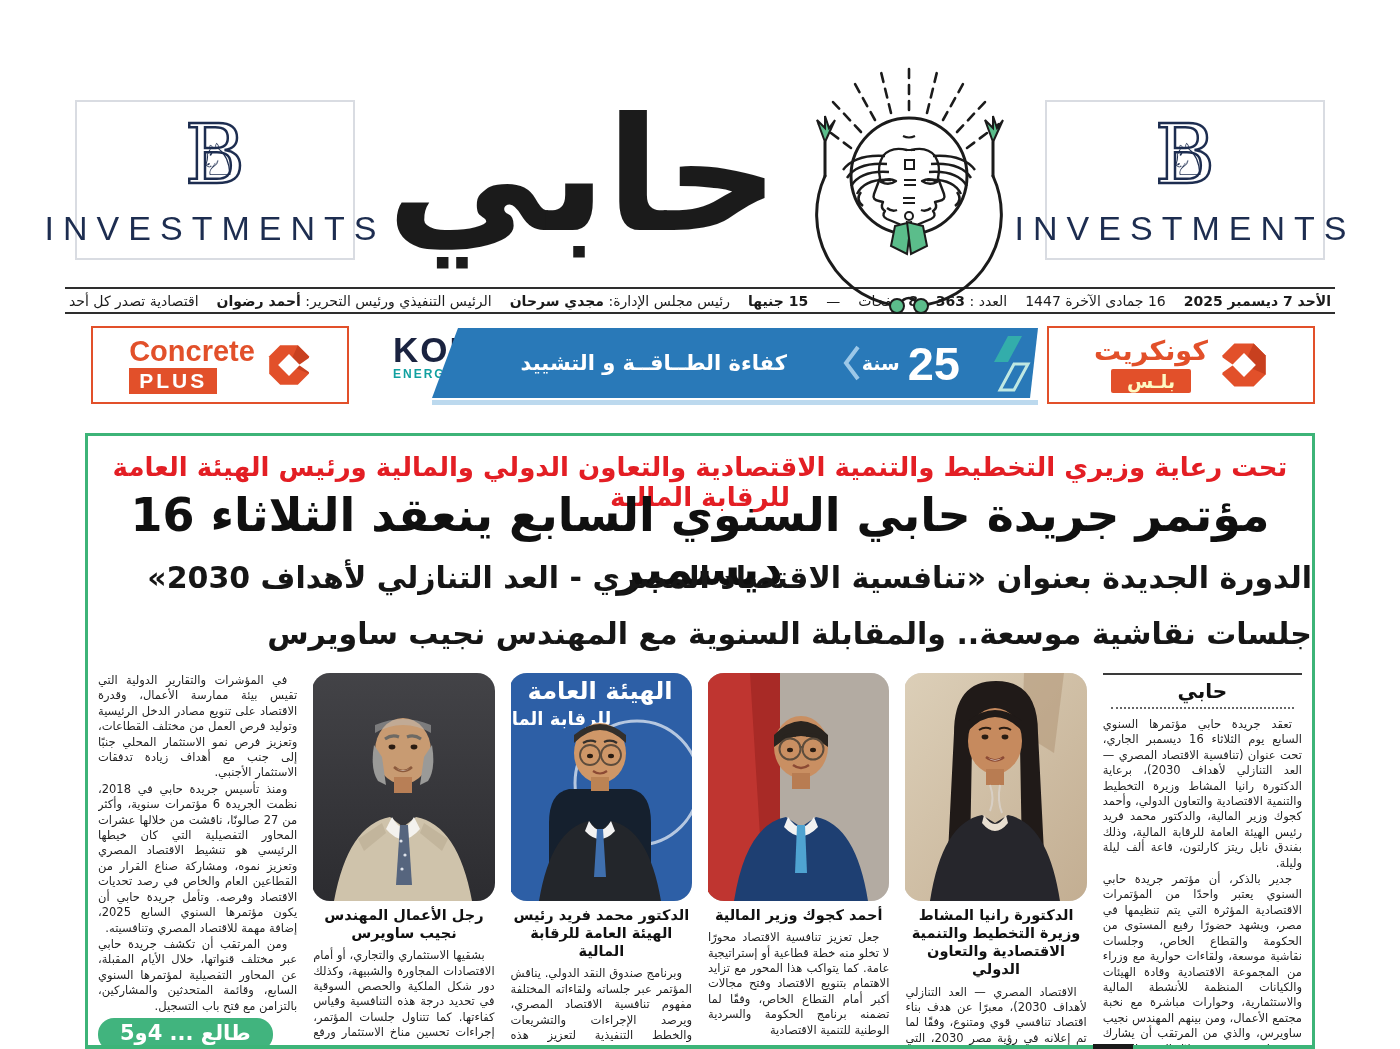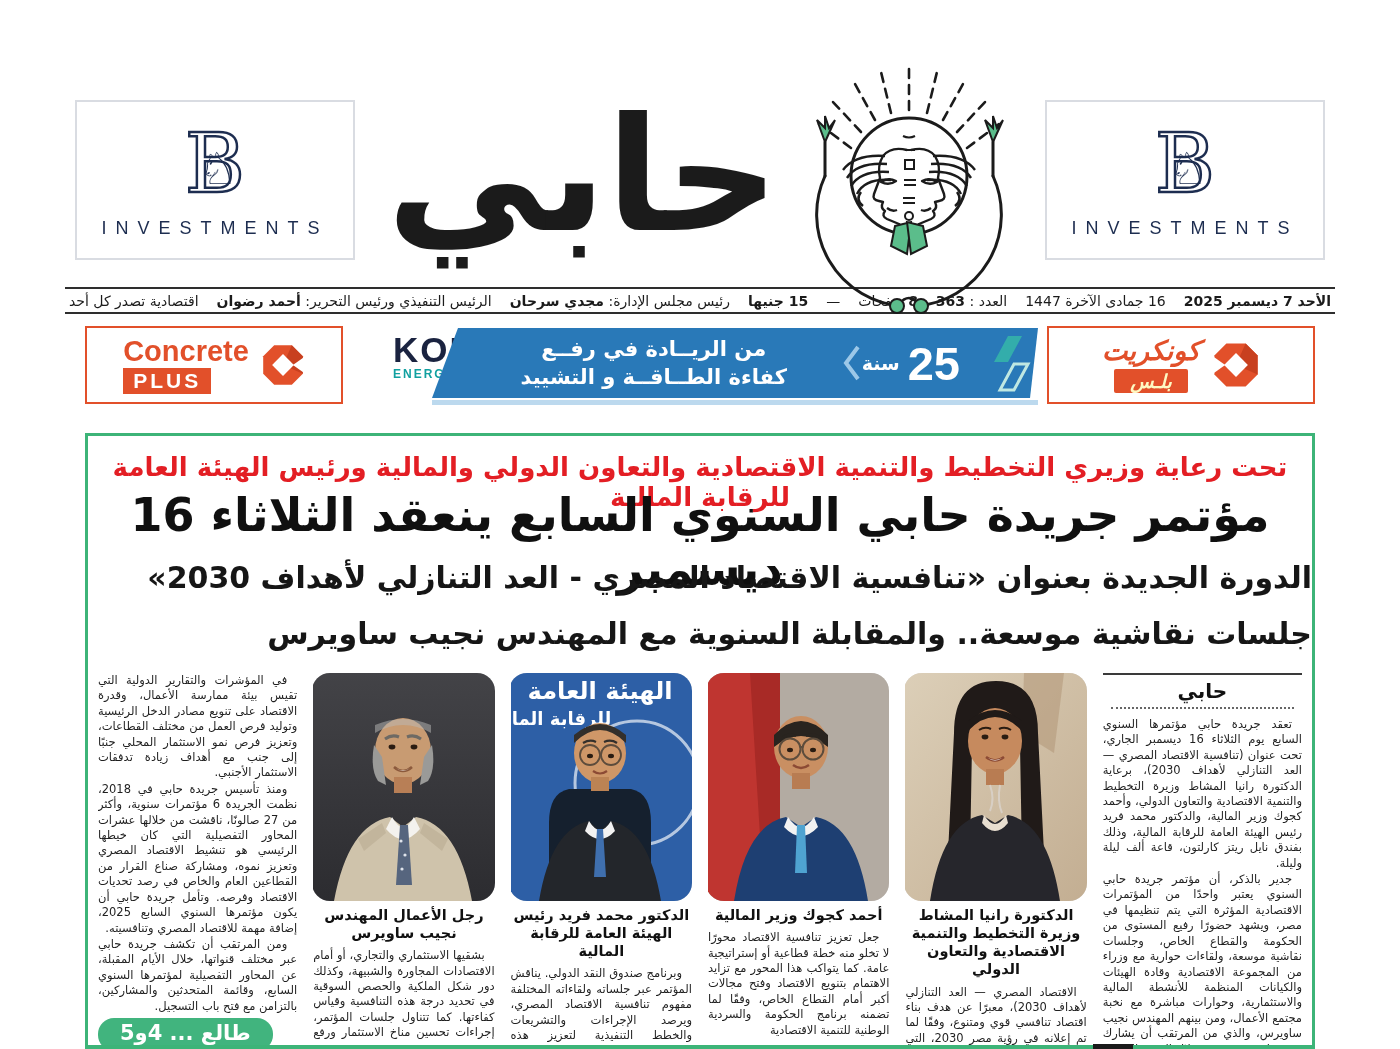--- a/index.html
+++ b/index.html
@@ -5,21 +5,21 @@
   * { margin:0; padding:0; box-sizing:border-box; }
   html,body { width:1400px; height:1049px; background:#fff; overflow:hidden;
     font-family:"DejaVu Sans", sans-serif; }
   .abs { position:absolute; }
   #page { position:relative; width:1400px; height:1049px; background:#fff; }
 
   
   .logo-box { width:280px; height:160px; border:2px solid #d9dce2; background:#fff;
     display:flex; flex-direction:column; align-items:center; justify-content:center; gap:4px; }
   .inv-label { color:#1d2d50; font-family:"Liberation Sans", sans-serif;
-    font-size:18px; letter-spacing:9px; font-weight:500; direction:ltr; }
+    font-size:34px; letter-spacing:9px; font-weight:500; direction:ltr; }
   .hapi-logo { width:400px; text-align:center; font-weight:bold; color:#1b1b1b;
     font-size:158px; line-height:195px; }
 
   
   .infobar { left:65px; top:287px; width:1270px; height:27px;
     border-top:2px solid #2e2e2e; border-bottom:2px solid #2e2e2e;
     display:flex; align-items:center; justify-content:space-between;
     font-size:14px; color:#1b1b1b; padding:0 4px; }
   .infobar b { font-weight:bold; }
   .bar-item { white-space:nowrap; }
@@ -174,21 +174,21 @@
     <span class="bar-item">16 جمادى الآخرة 1447</span>
     <span class="bar-item"><span>العدد : </span><b>363</b></span>
     <span class="bar-item"><b>8</b><span> صفحات</span></span>
     <span class="bar-item">—</span>
     <span class="bar-item"><b>15 جنيها</b></span>
     <span class="bar-item"><span>رئيس مجلس الإدارة: </span><b>مجدي سرحان</b></span>
     <span class="bar-item"><span>الرئيس التنفيذي ورئيس التحرير: </span><b>أحمد رضوان</b></span>
     <span class="bar-item">اقتصادية تصدر كل أحد</span>
   </div>
 
-  <div class="abs ad-box" style="left:85px; top:326px; width:258px;">
+  <div class="abs ad-box" style="left:91px; top:326px; width:258px;">
     <svg width="44" height="44" viewBox="0 0 40 40">
       <path d="M12 2 L28 2 L38 12 L38 28 L28 38 L12 38 L2 28 L2 12 Z" fill="#e2502a"></path>
       <path d="M28 2 L38 12 L38 28 L20 20 Z" fill="#c8401f"></path>
       <rect x="13" y="13" width="14" height="14" fill="#fff" transform="rotate(45 20 20)"></rect>
       <path d="M39 13 L29 20 L39 27 Z" fill="#fff"></path>
     </svg>
     <div style="direction:ltr; text-align:left;">
       <div class="concrete-en-line1">Concrete</div>
       <span class="plus-chip">PLUS</span>
     </div>
@@ -215,27 +215,26 @@
       <path d="M36 36 L50 36 L36 62 L22 62 Z" fill="none" stroke="#bfe8e2" stroke-width="3"></path>
     </svg>
     <div class="years">
       <span class="years-num">25</span>
       <span class="years-word">سنة</span>
     </div>
     <svg width="22" height="40" viewBox="0 0 22 40">
       <path d="M18 4 L6 20 L18 36" stroke="#9cc8e8" stroke-width="4" fill="none"></path>
     </svg>
     <div class="ribbon-text">
-      <div>من الريــادة في رفــع</div>
       <div>كفاءة الطــاقــة و التشييد</div>
     </div>
   </div>
   <div class="abs ribbon-underline"></div>
 
-  <div class="abs ad-box" style="left:1047px; top:326px; width:268px;font-style:italic;">
+  <div class="abs ad-box" style="left:1047px; top:326px; width:268px;">
     <svg width="48" height="48" viewBox="0 0 40 40">
       <path d="M12 2 L28 2 L38 12 L38 28 L28 38 L12 38 L2 28 L2 12 Z" fill="#e2502a"></path>
       <path d="M28 2 L38 12 L38 28 L20 20 Z" fill="#c8401f"></path>
       <rect x="13" y="13" width="14" height="14" fill="#fff" transform="rotate(45 20 20)"></rect>
       <path d="M1 13 L11 20 L1 27 Z" fill="#fff"></path>
     </svg>
     <div style="text-align:center;">
       <div class="concrete-ar-line1">كونكريت</div>
       <span class="blus-chip">بلـس</span>
     </div>

